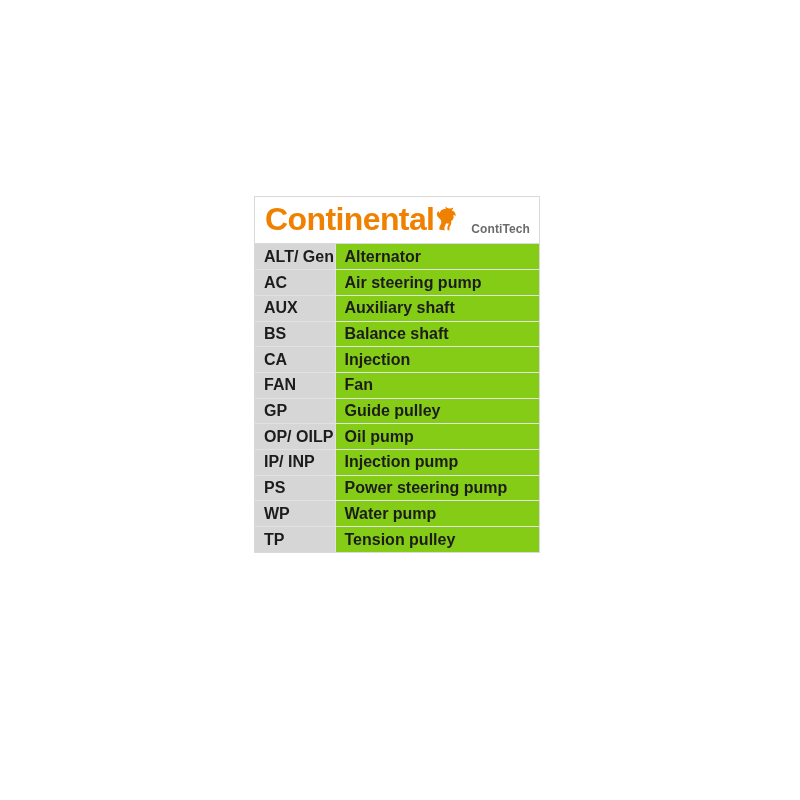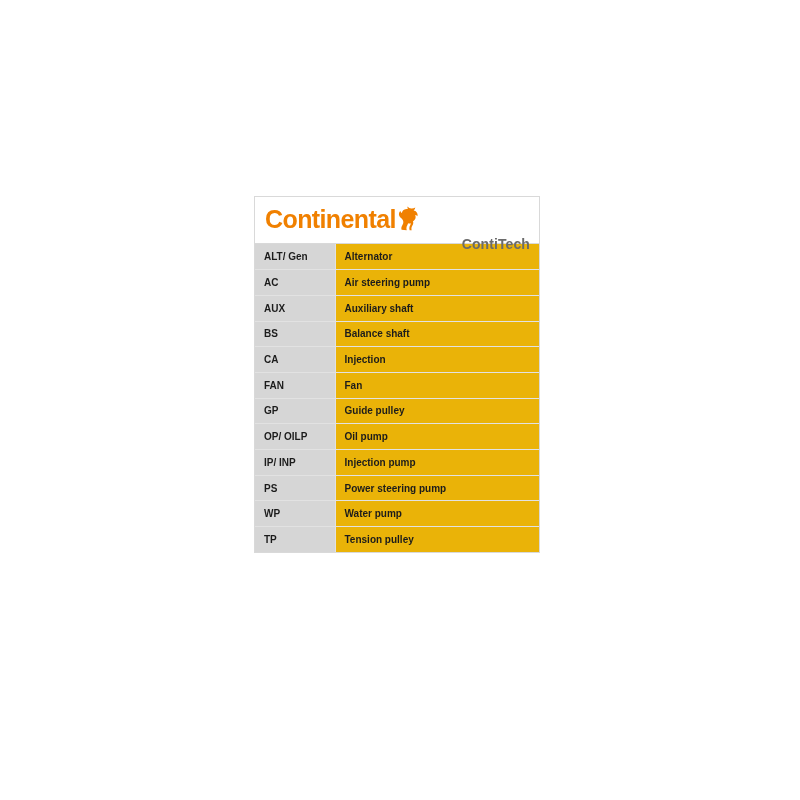--- a/index.html
+++ b/index.html
@@ -42,78 +42,78 @@
   .brand-logo {
     position: absolute;
     left: 10px;
     top: 9px;
     display: flex;
     align-items: flex-start;
   }
 
   .brand-word {
     font-family: "Liberation Sans", sans-serif;
-    font-size: 25px;
+    font-size: 32px;
     font-weight: bold;
     letter-spacing: -0.6px;
     color: #f08000;
     line-height: 26px;
     white-space: nowrap;
   }
 
   .brand-horse {
     margin-left: 1px;
     margin-top: -1px;
   }
 
   .brand-sub {
     position: absolute;
     right: 9px;
-    top: 39px;
-    font-size: 14px;
+    top: 25px;
+    font-size: 12px;
     font-weight: bold;
     color: #6b6b6b;
     letter-spacing: 0.1px;
     white-space: nowrap;
   }
 
   
   table.abbr-table {
     border-collapse: collapse;
     width: 100%;
     table-layout: fixed;
   }
 
   table.abbr-table tr {
     height: 25.7px;
   }
 
   table.abbr-table td {
     border-bottom: 1px solid #e2e2e2;
     padding: 0 0 0 9px;
-    font-size: 10px;
+    font-size: 16px;
     color: #1c1c1c;
     font-weight: bold;
     vertical-align: middle;
     box-sizing: border-box;
   }
 
   table.abbr-table tr:last-child td {
     border-bottom: none;
   }
 
   td.abbr-code {
     width: 80px;
     background: #d6d6d6;
     border-right: 1px solid #e2e2e2;
     color: #111111;
   }
 
   td.abbr-desc {
-    background: #eab308;
+    background: #84cc16;
     color: #1c1c1c;
     padding-left: 9px;
   }
 </style>
 </head>
 <body>
 
 <div id="page">
 
   <div class="card">

